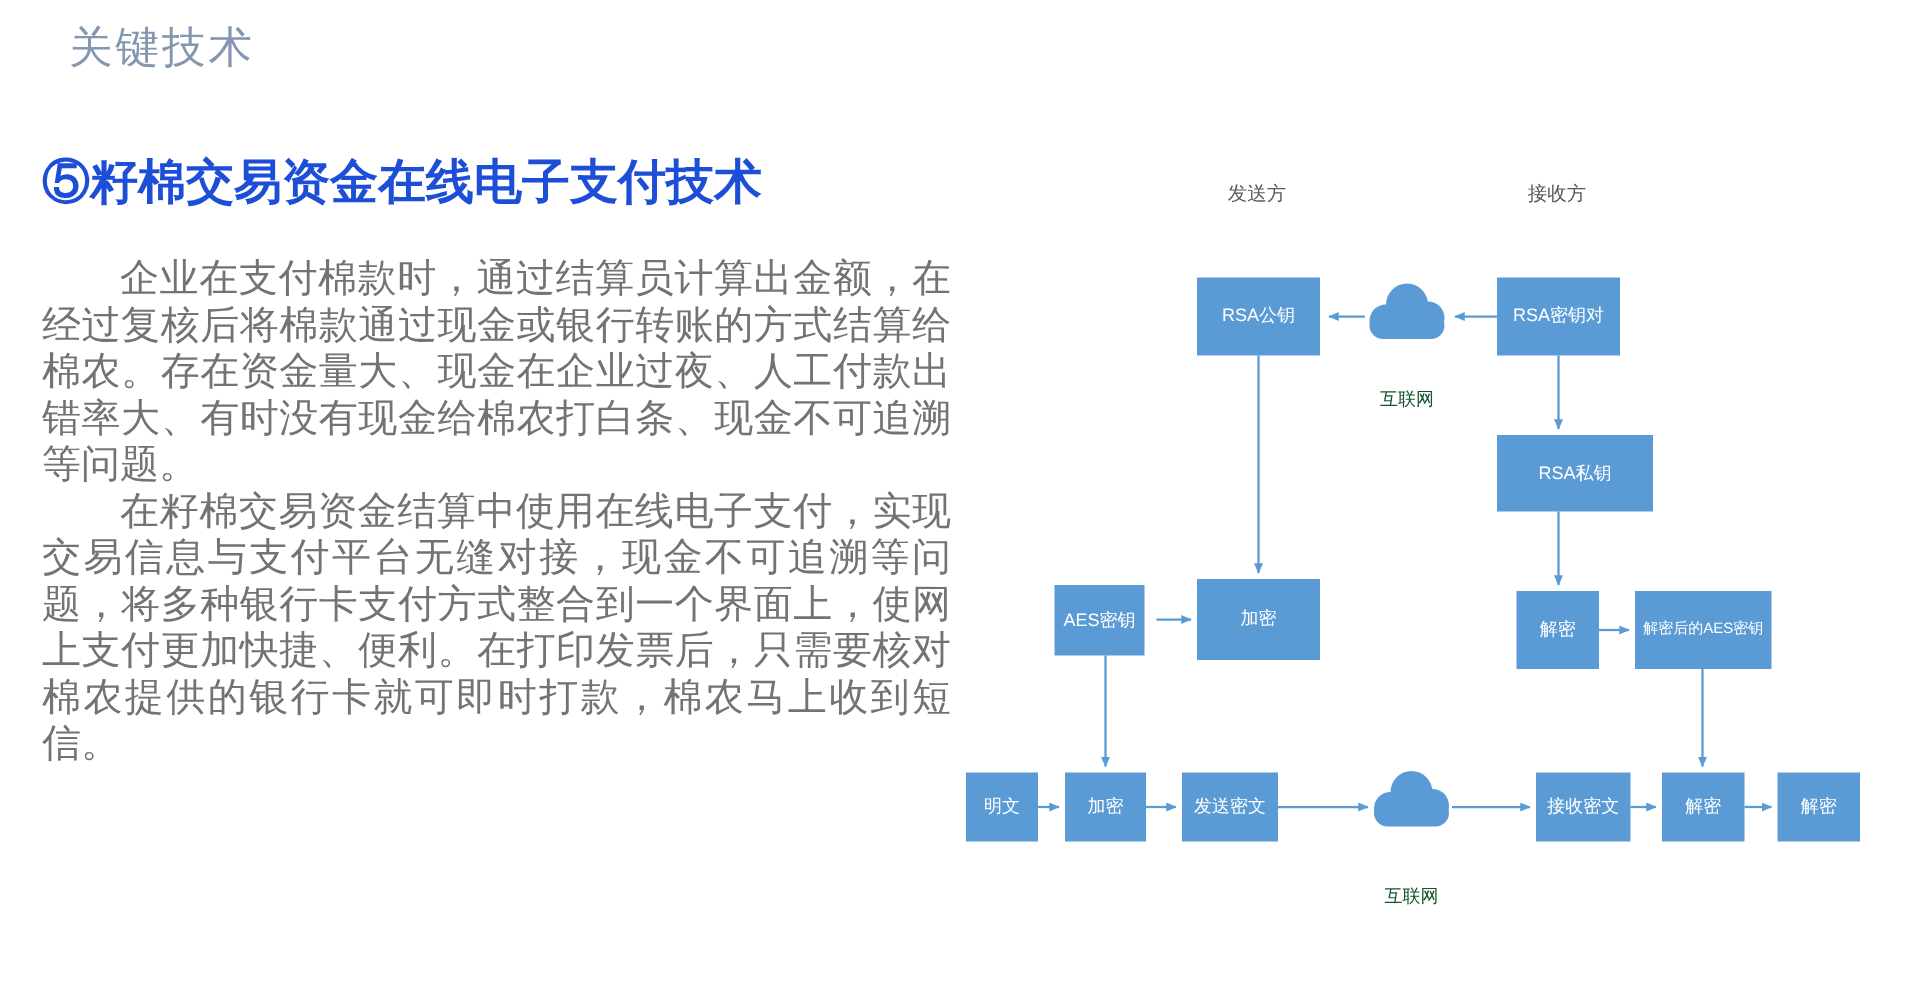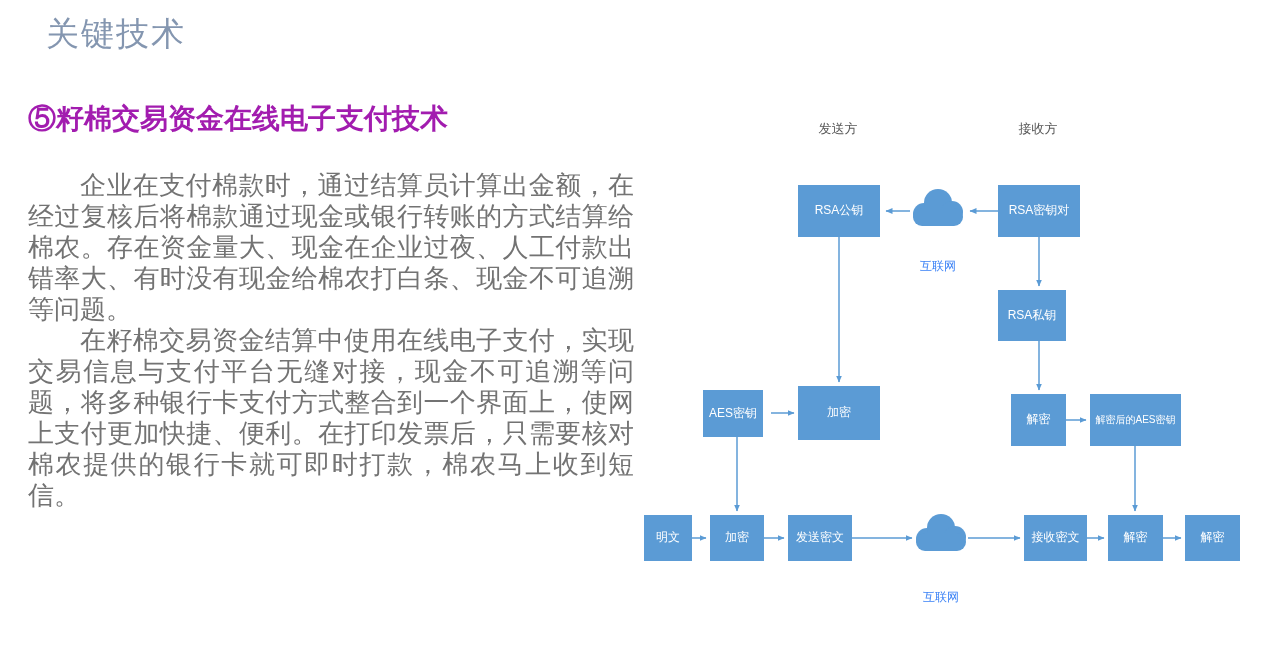--- a/index.html
+++ b/index.html
@@ -7,26 +7,26 @@
   body {
     width: 1270px; height: 654px;
     position: relative; overflow: hidden;
     font-family: "Liberation Sans", sans-serif;
   }
   .slide { position: absolute; left: 0; top: 0; width: 1270px; height: 654px; background: #ffffff; }
 
   .slide-title {
     position: absolute; left: 46px; top: 12px;
     font-family: Liberation Sans, sans-serif;
-    font-size: 33px; color: #8496b0; letter-spacing: 2px;
+    font-size: 29px; color: #8496b0; letter-spacing: 2px;
   }
   .heading {
     position: absolute; left: 28px; top: 100px;
     font-family: "Liberation Serif", "DejaVu Serif", serif;
-    font-size: 28px; font-weight: bold; color: #a21caf;
+    font-size: 32px; font-weight: bold; color: #1d4ed8;
   }
   .bodytext {
     position: absolute; left: 28px; top: 170px; width: 606px;
     font-family: "Liberation Serif", "DejaVu Serif", serif;
     font-size: 26px; line-height: 31px; color: #737373;
     text-align: justify;
   }
   .bodytext p { text-indent: 2em; }
 
   .diagram { position: absolute; left: 0; top: 0; width: 1270px; height: 654px; padding-left: 36px; }
@@ -36,21 +36,21 @@
     text-align: center; font-size: 12px; line-height: 1.15;
     font-family: "Liberation Sans", "DejaVu Sans", sans-serif;
   }
   .node.small { font-size: 10px; }
   .dlabel {
     position: absolute; width: 80px; text-align: center;
     color: #595959; font-size: 13px;
   }
   .netlabel {
     position: absolute; width: 80px; text-align: center;
-    color: #3b82f6; font-size: 12px;
+    color: #14532d; font-size: 12px;
   }
   svg.overlay { position: absolute; left: 0; top: 0; pointer-events: none; }
 </style>
 </head>
 <body>
 
 <div class="slide">
 
   <div class="slide-title">关键技术</div>
   <div class="heading">⑤籽棉交易资金在线电子支付技术</div>
@@ -99,21 +99,21 @@
       <line x1="1163" y1="538" x2="1181" y2="538" stroke="#5b9bd5" stroke-width="1.5" marker-end="url(#arr)"></line>
     </svg>
 
     <div class="dlabel" style="left:798px;top:120px">发送方</div>
     <div class="dlabel" style="left:998px;top:120px">接收方</div>
     <div class="netlabel" style="left:898px;top:258px">互联网</div>
     <div class="netlabel" style="left:901px;top:589px">互联网</div>
 
     <div class="node" style="left:798px;top:185px;width:82px;height:52px">RSA公钥</div>
     <div class="node" style="left:998px;top:185px;width:82px;height:52px">RSA密钥对</div>
-    <div class="node" style="left:998px;top:290px;width:68px;height:51px">RSA私钥</div>
+    <div class="node" style="left:998px;top:290px;width:104px;height:51px">RSA私钥</div>
     <div class="node" style="left:703px;top:390px;width:60px;height:47px">AES密钥</div>
     <div class="node" style="left:798px;top:386px;width:82px;height:54px">加密</div>
     <div class="node" style="left:1011px;top:394px;width:55px;height:52px">解密</div>
     <div class="node small" style="left:1090px;top:394px;width:91px;height:52px">解密后的AES密钥</div>
     <div class="node" style="left:644px;top:515px;width:48px;height:46px">明文</div>
     <div class="node" style="left:710px;top:515px;width:54px;height:46px">加密</div>
     <div class="node" style="left:788px;top:515px;width:64px;height:46px">发送密文</div>
     <div class="node" style="left:1024px;top:515px;width:63px;height:46px">接收密文</div>
     <div class="node" style="left:1108px;top:515px;width:55px;height:46px">解密</div>
     <div class="node" style="left:1185px;top:515px;width:55px;height:46px">解密</div>

